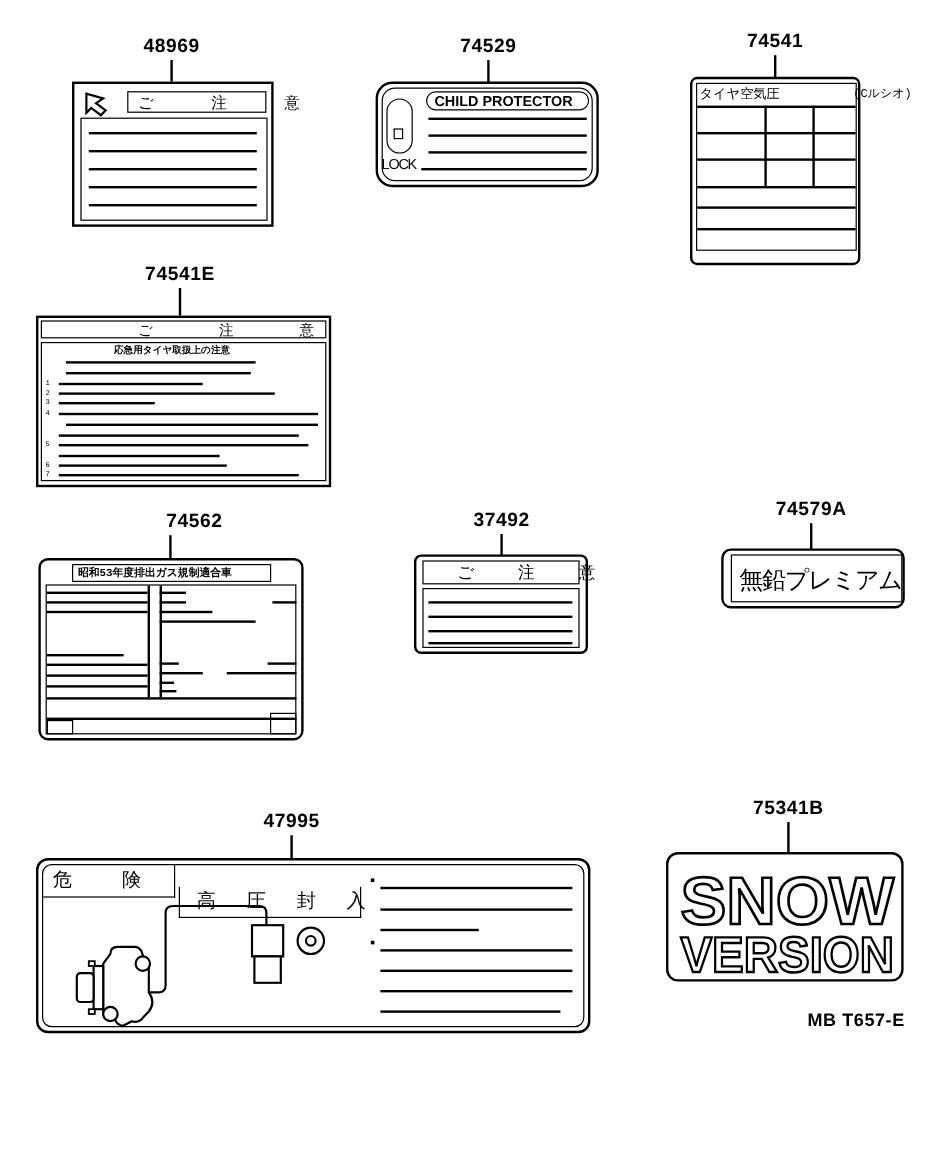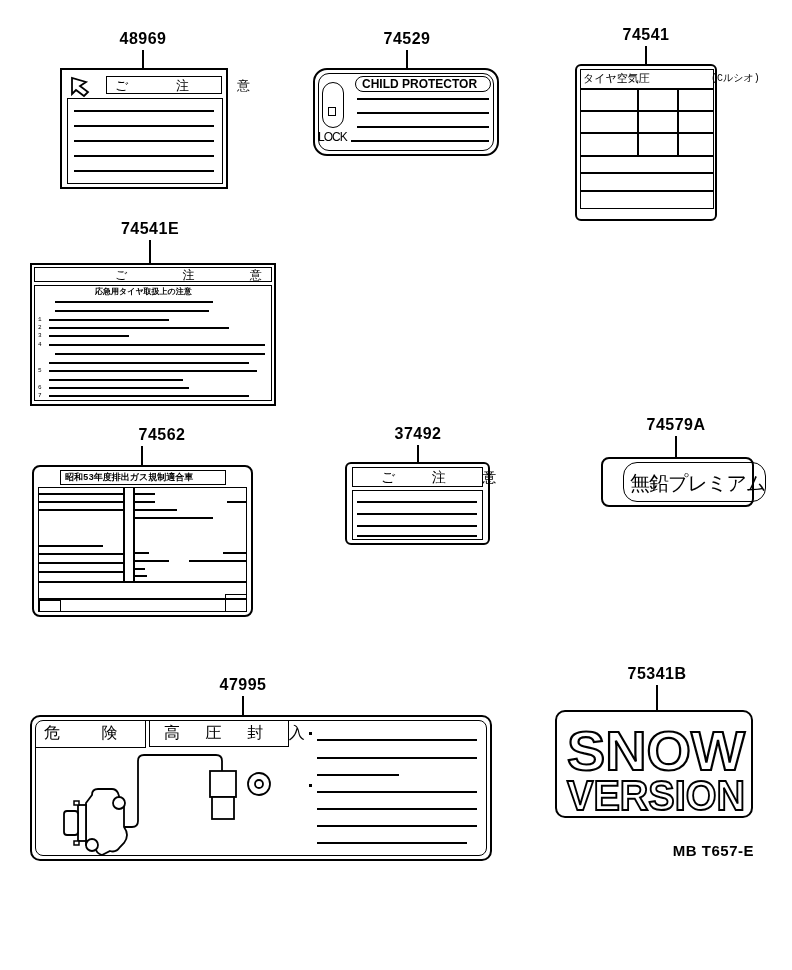--- a/index.html
+++ b/index.html
@@ -159,35 +159,35 @@
       <div class="hline" style="left:4px;top:34px;width:120px;"></div>
       <div class="hline" style="left:4px;top:44px;width:120px;"></div>
     </div>
   </div>
 </div>
 
 <div class="part">
   <div class="pnum" style="left:676px;top:416px;">74579A</div>
   <div class="leader" style="left:675px;top:436px;height:22px;"></div>
   <div class="lbl" style="left:601px;top:457px;width:153px;height:50px;border-radius:8px;">
-    <div class="inner" style="left:20px;top:3px;width:143px;height:40px;border-radius:14px;">
+    <div class="inner" style="left:6px;top:3px;width:143px;height:40px;border-radius:0;">
       <span class="jp" style="left:6px;top:7px;font-size:20px;letter-spacing:-1px;">無鉛プレミアム</span>
     </div>
   </div>
 </div>
 
 <div class="part">
   <div class="pnum" style="left:243px;top:676px;">47995</div>
   <div class="leader" style="left:242px;top:696px;height:20px;"></div>
   <div class="lbl" style="left:30px;top:715px;width:462px;height:146px;border-radius:10px;">
     <div class="inner" style="left:3px;top:3px;width:452px;height:136px;border-radius:8px;"></div>
     <div class="inner" style="left:4px;top:4px;width:110px;height:27px;border-top:none;border-left:none;">
       <span class="jp" style="left:8px;top:2px;font-size:16px;letter-spacing:16px;">危 険</span>
     </div>
-    <div class="inner" style="left:117px;top:4px;width:140px;height:26px;border-top:none;">
+    <div class="inner" style="left:117px;top:22px;width:152px;height:26px;border-top:none;">
       <span class="jp" style="left:14px;top:2px;font-size:16px;letter-spacing:8px;">高 圧 封 入</span>
     </div>
     <svg style="left:20px;top:34px;" width="220" height="105">
       <path d="M72 76 L80 76 Q86 76 86 70 L86 10 Q86 4 92 4 L164 4 Q170 4 170 10 L170 20" fill="none" stroke="#000" stroke-width="1.8"></path>
       <rect x="158" y="20" width="26" height="26" fill="#fff" stroke="#000" stroke-width="1.8"></rect>
       <rect x="160" y="46" width="22" height="22" fill="#fff" stroke="#000" stroke-width="1.8"></rect>
       <circle cx="207" cy="33" r="11" fill="none" stroke="#000" stroke-width="1.8"></circle>
       <circle cx="207" cy="33" r="4" fill="none" stroke="#000" stroke-width="1.8"></circle>
       <path d="M40 44 Q40 38 46 38 L60 38 Q64 38 66 42 L68 48 Q72 50 72 56 L72 76 Q78 84 72 92 L68 96 Q64 102 58 100 L50 104 Q44 102 44 98 L34 94 L34 52 Z" fill="#fff" stroke="#000" stroke-width="1.8"></path>
       <circle cx="67" cy="52" r="6" fill="#fff" stroke="#000" stroke-width="1.8"></circle>

